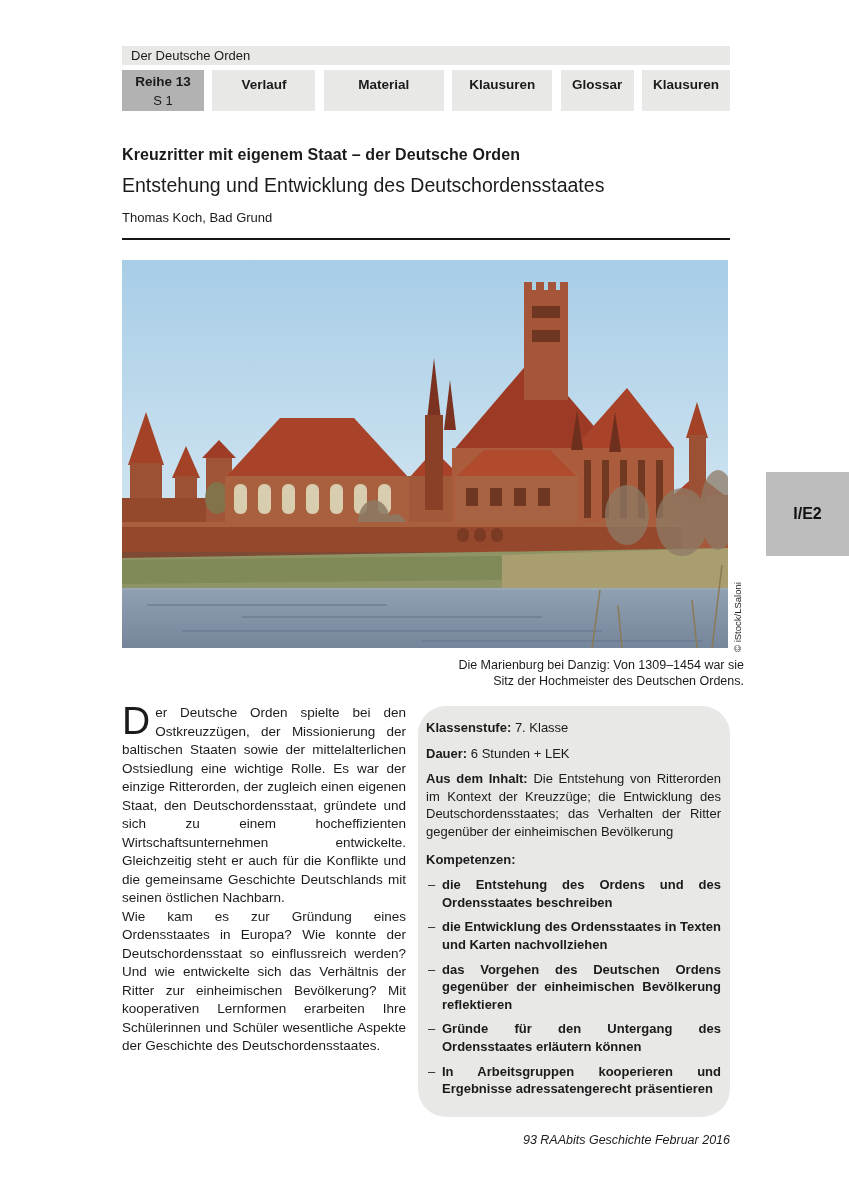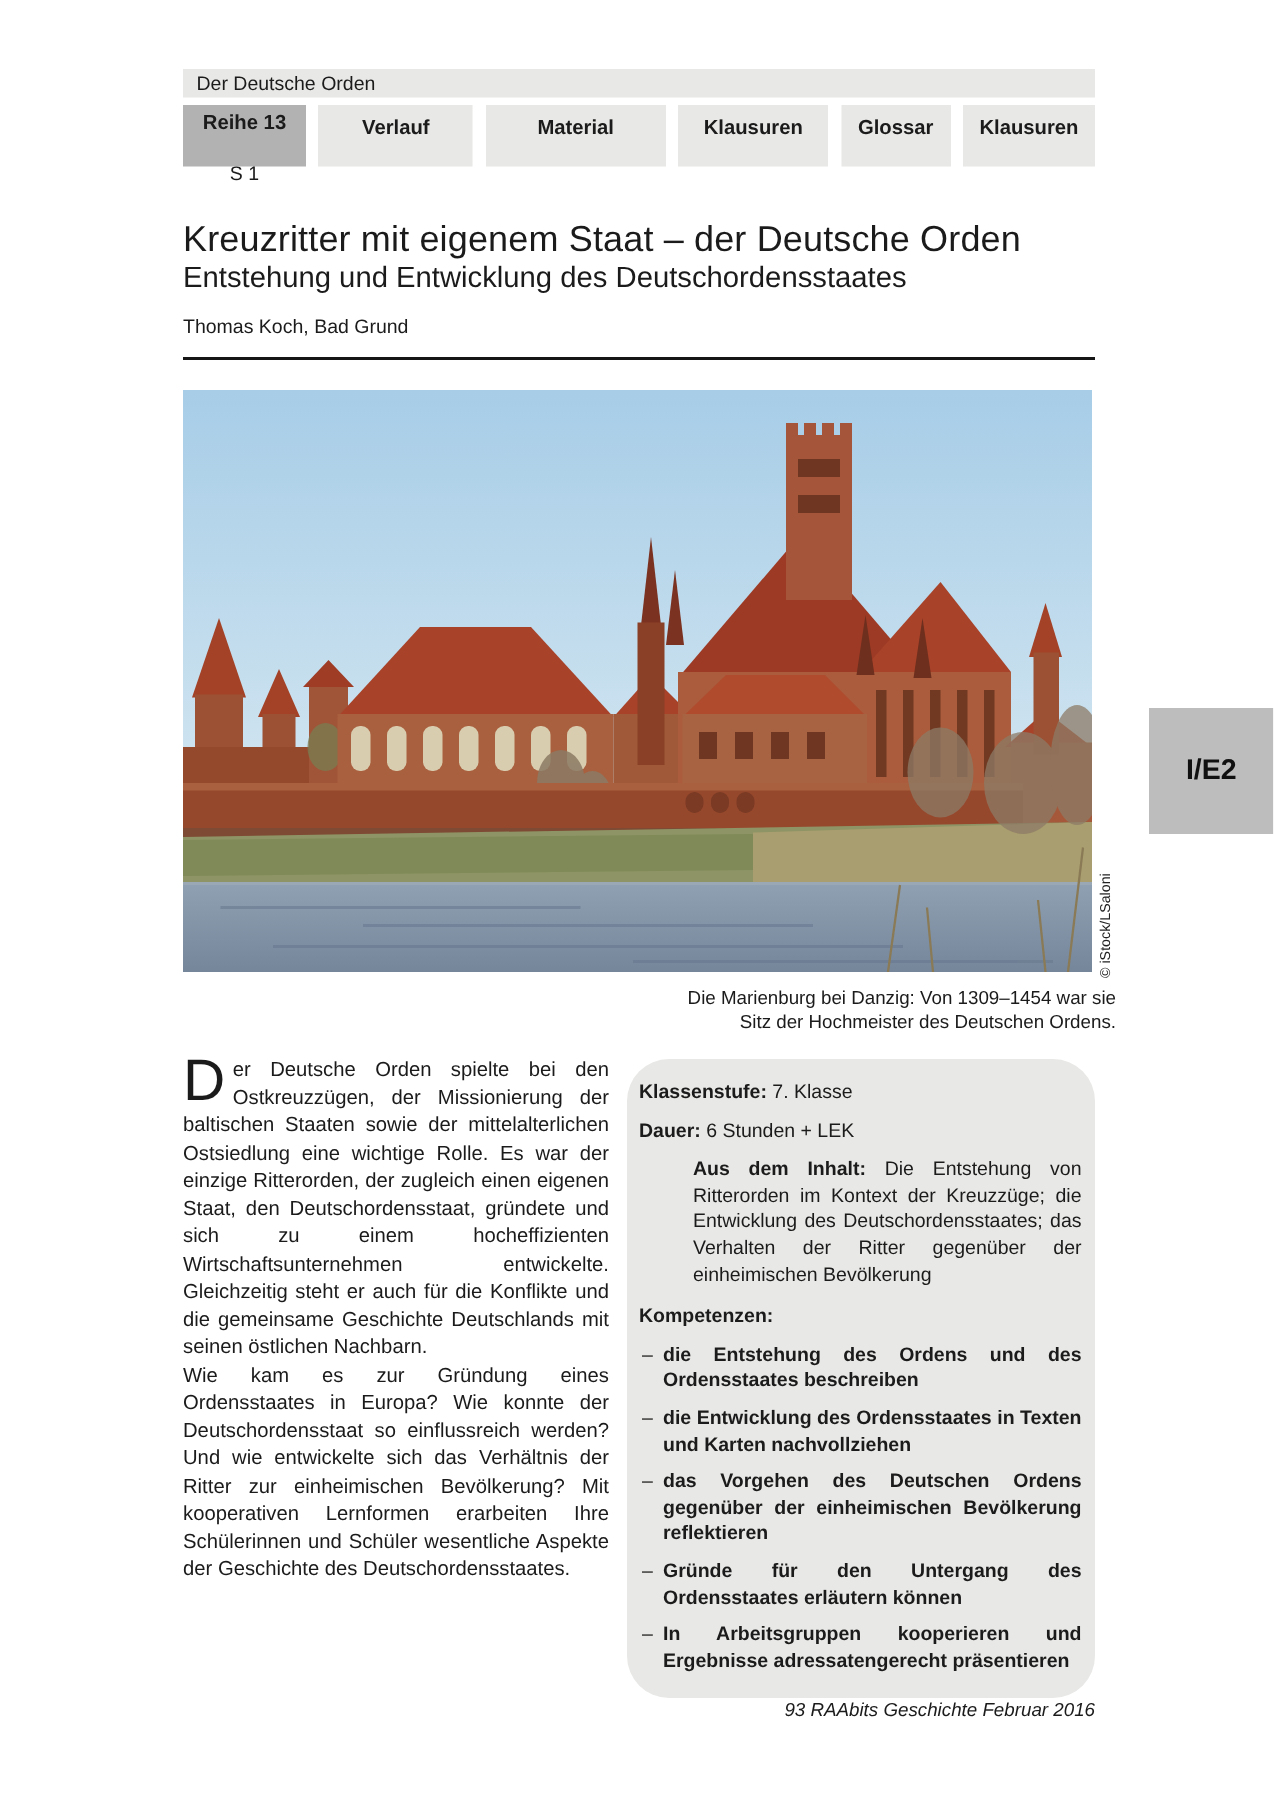--- a/index.html
+++ b/index.html
@@ -20,59 +20,59 @@
   }
   .tabs{
     position:absolute;left:122px;top:70px;width:608px;height:28px;
     display:flex;justify-content:space-between;
   }
   .tab{
     background:var(--tab-bg);font-weight:bold;font-size:13.5px;text-align:center;
     height:41px;padding-top:7px;
   }
   .tab.active{background:var(--tab-active-bg);padding-top:4px;}
-  .tab .sub{display:block;font-weight:normal;font-size:13px;line-height:16px;margin-top:18px;}
+  .tab .sub{display:block;font-weight:normal;font-size:13px;line-height:16px;margin-top:3px;}
   .tab.active .lbl{display:block;line-height:16px;}
   .tab-1{width:82px;} .tab-2{width:103px;} .tab-3{width:120px;}
   .tab-4{width:100px;} .tab-5{width:73px;} .tab-6{width:88px;}
 
   
-  .title{position:absolute;left:122px;top:146px;width:620px;font-size:24px;font-weight:normal;letter-spacing:.1px;}
+  .title{position:absolute;left:122px;top:146px;width:620px;font-size:16px;font-weight:bold;letter-spacing:.1px;}
   .subtitle{position:absolute;left:122px;top:174px;width:620px;font-size:19.5px;font-weight:normal;}
   .author{position:absolute;left:122px;top:210px;font-size:13px;}
   .rule{position:absolute;left:122px;top:238px;width:608px;height:2px;background:#161616;}
 
   
   .photo{position:absolute;left:122px;top:260px;width:606px;height:388px;overflow:hidden;}
   .photo svg{display:block;}
   .photo-credit{
     position:absolute;left:732px;top:652px;font-size:9.5px;color:#222;
     white-space:nowrap;transform:rotate(-90deg);transform-origin:0 0;
   }
   .side-tab{
     position:absolute;left:766px;top:472px;width:83px;height:84px;
     background:var(--side-tab-bg);display:flex;align-items:center;justify-content:center;
-    font-weight:bold;font-size:19px;color:#111;
+    font-weight:bold;font-size:16px;color:#111;
   }
   .caption{position:absolute;left:138px;top:657px;width:606px;text-align:right;font-size:12.5px;line-height:16px;}
 
   
   .col-left{
     position:absolute;left:122px;top:704px;width:284px;
     font-size:13.5px;line-height:18.5px;text-align:justify;
   }
   .col-left p+p{margin-top:0;}
   .dropcap{float:left;font-size:39px;line-height:32px;padding:1px 5px 0 0;}
   .infobox{
     position:absolute;left:418px;top:706px;width:312px;min-height:411px;
     background:var(--infobox-bg);padding:13px 9px 10px 8px;
     font-size:13px;line-height:17.6px;border-radius:28px;
   }
   .infobox .field{margin-bottom:8px;}
-  .infobox .field.just{text-align:justify;margin-left:36px;}
+  .infobox .field.just{text-align:justify;}
   .infobox .b{font-weight:bold;}
   .infobox .komp{font-weight:bold;margin:10px 0 8px 0;}
   .bullet{display:flex;margin-bottom:7px;}
   .bullet .dash{flex:none;width:16px;padding-left:2px;}
   .bullet .btxt{flex:1;text-align:justify;font-weight:bold;}
 
   .footer{
     position:absolute;left:122px;top:1133px;width:608px;text-align:right;
     font-style:italic;font-size:12.5px;
   }

